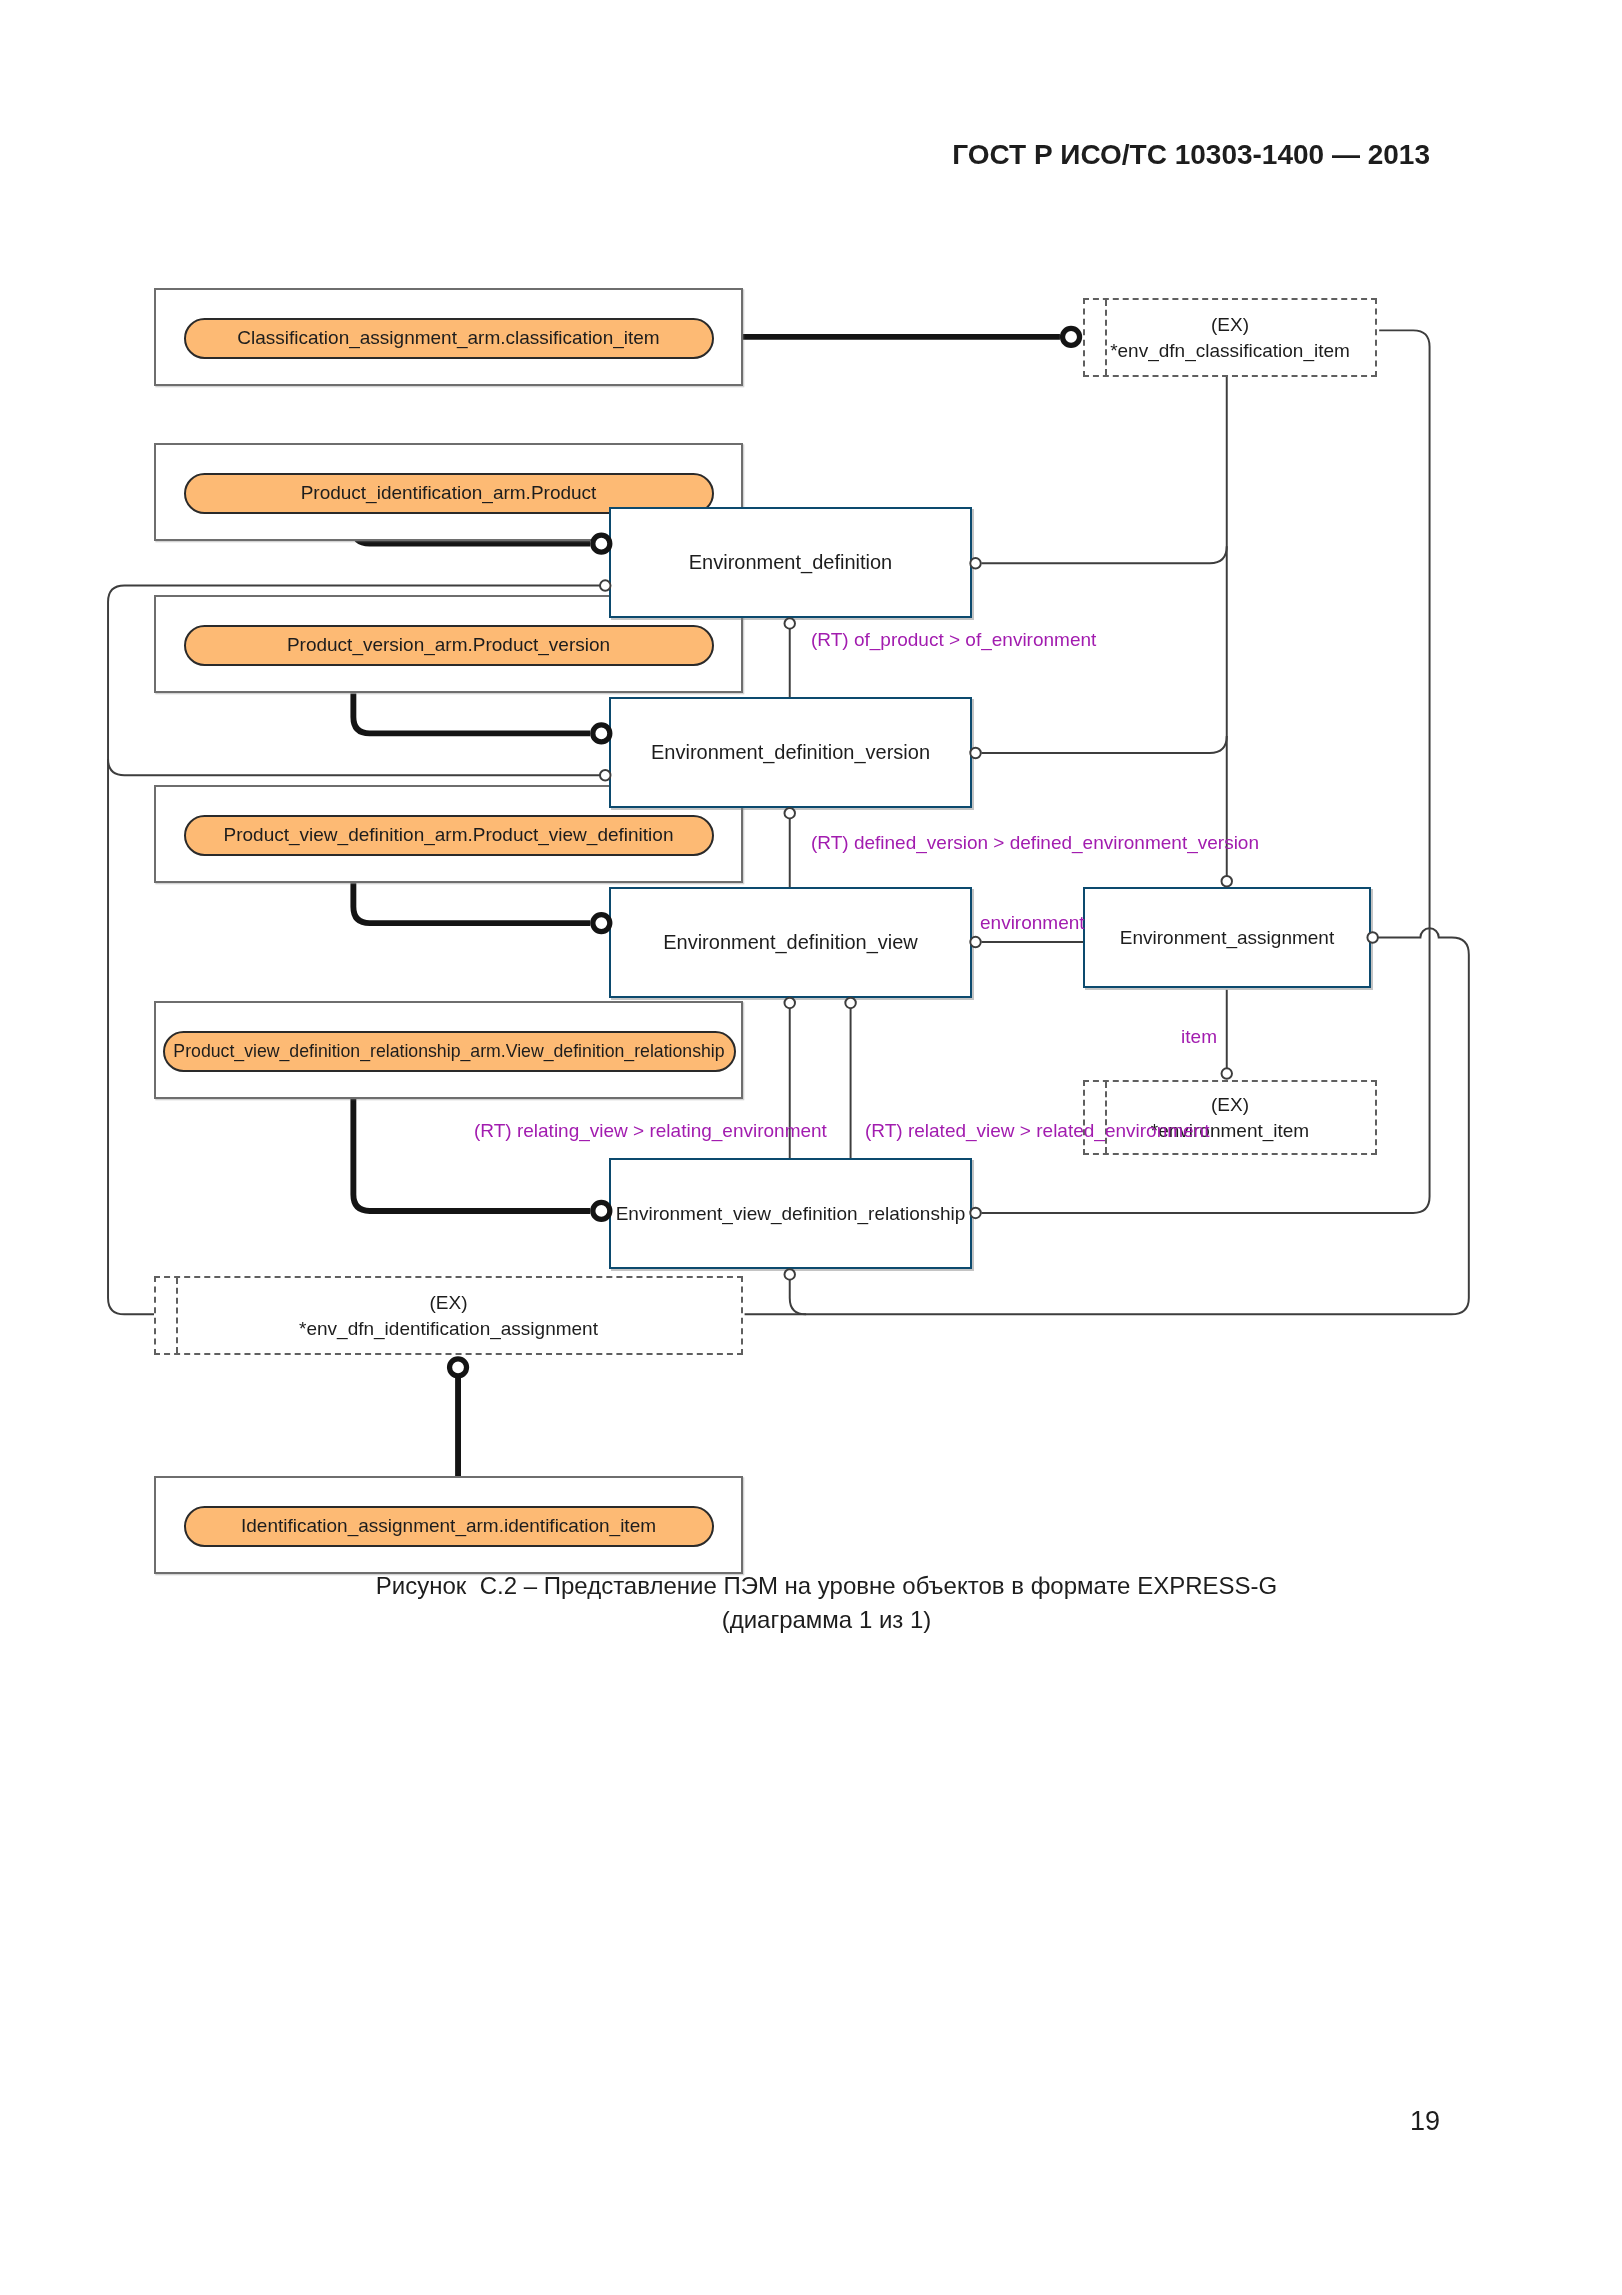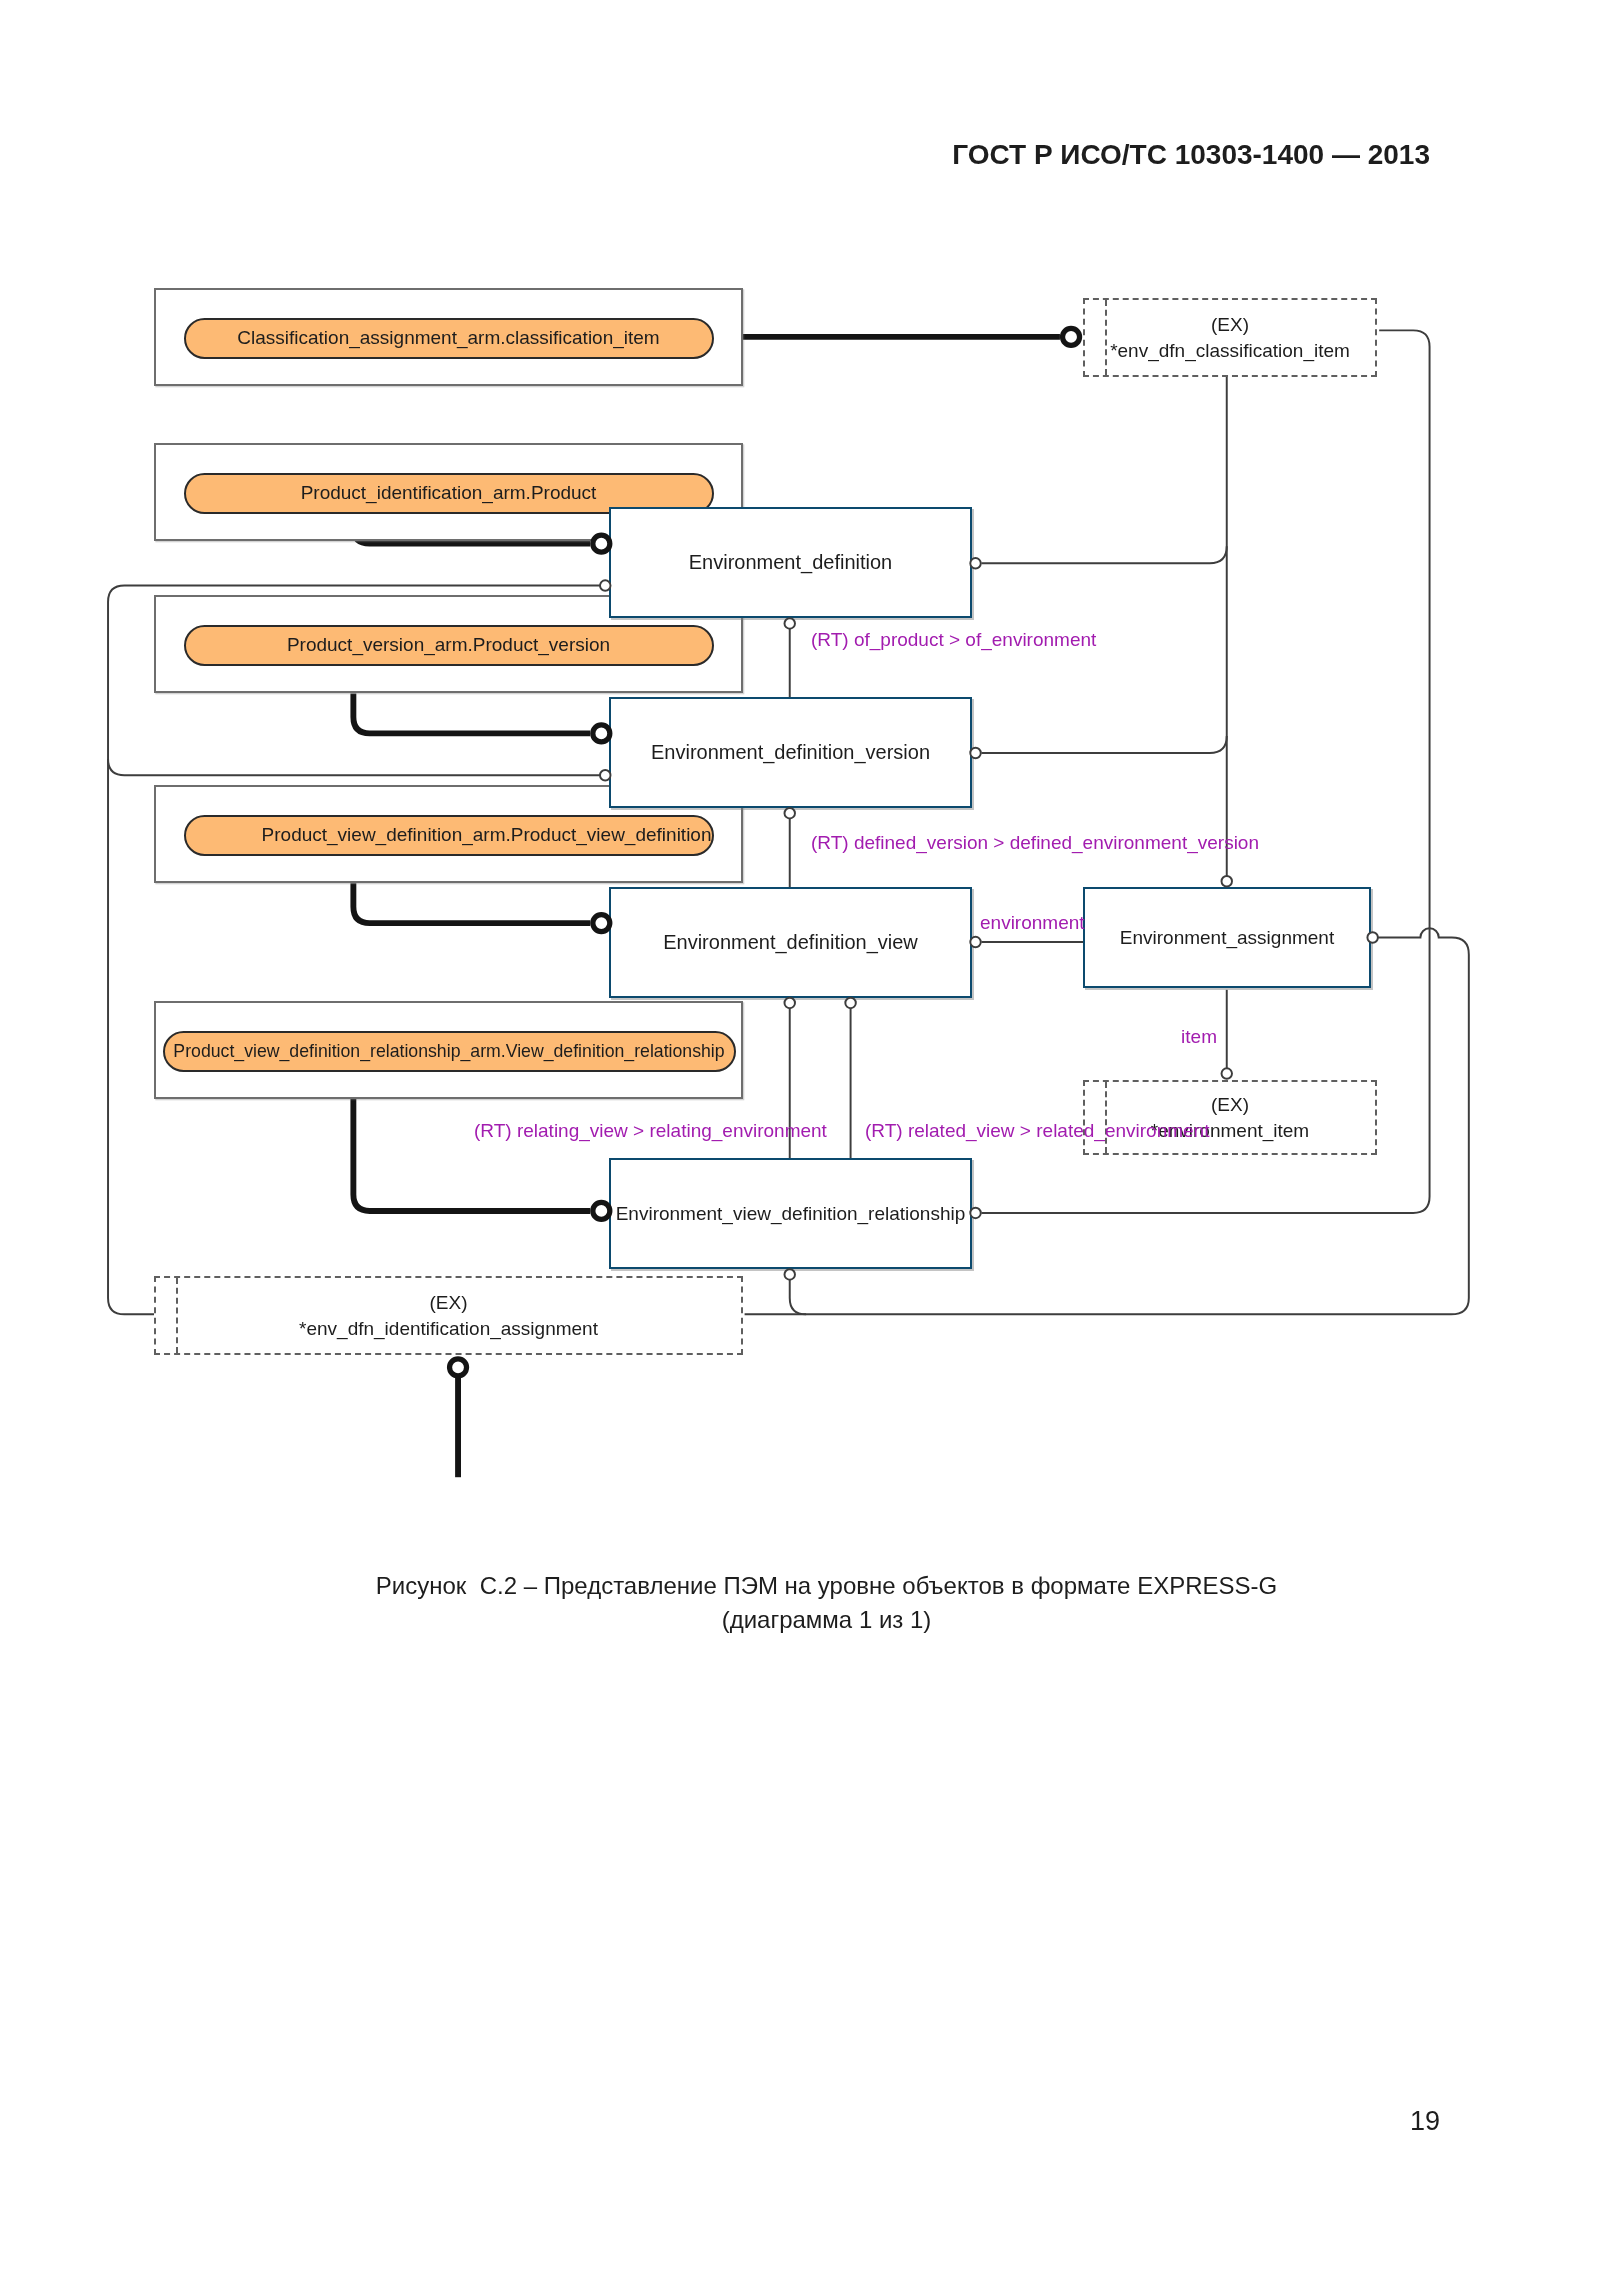--- a/index.html
+++ b/index.html
@@ -71,27 +71,32 @@
     <div class="pill" style="left:27.5px;top:27.5px;width:530px;height:41px;">
       <span>Product_identification_arm.Product</span>
     </div>
   </div>
   <div class="refbox" style="left:154px;top:595px;width:589px;height:98px;">
     <div class="pill" style="left:27.5px;top:27.5px;width:530px;height:41px;">
       <span>Product_version_arm.Product_version</span>
     </div>
   </div>
   <div class="refbox" style="left:154px;top:785px;width:589px;height:98px;">
-    <div class="pill" style="left:27.5px;top:27.5px;width:530px;height:41px;justify-content:flex-end;">
+    <div class="pill" style="left:27.5px;top:27.5px;width:530px;height:41px;">
       <span>Product_view_definition_arm.Product_view_definition</span>
     </div>
   </div>
   <div class="refbox" style="left:154px;top:1001px;width:589px;height:98px;">
     <div class="pill" style="left:6.5px;top:27.5px;width:573px;height:41px;font-size:17.7px;">
       <span>Product_view_definition_relationship_arm.View_definition_relationship</span>
+    </div>
+  </div>
+  <div class="refbox" style="left:154px;top:1476px;width:589px;height:98px;">
+    <div class="pill" style="left:27.5px;top:27.5px;width:530px;height:41px;">
+      <span>Identification_assignment_arm.identification_item</span>
     </div>
   </div>
 
   <div class="entity" style="left:609px;top:507px;width:363px;height:111px;">
     <span>Environment_definition</span>
   </div>
   <div class="entity" style="left:609px;top:697px;width:363px;height:111px;">
     <span>Environment_definition_version</span>
   </div>
   <div class="entity" style="left:609px;top:887px;width:363px;height:111px;">

